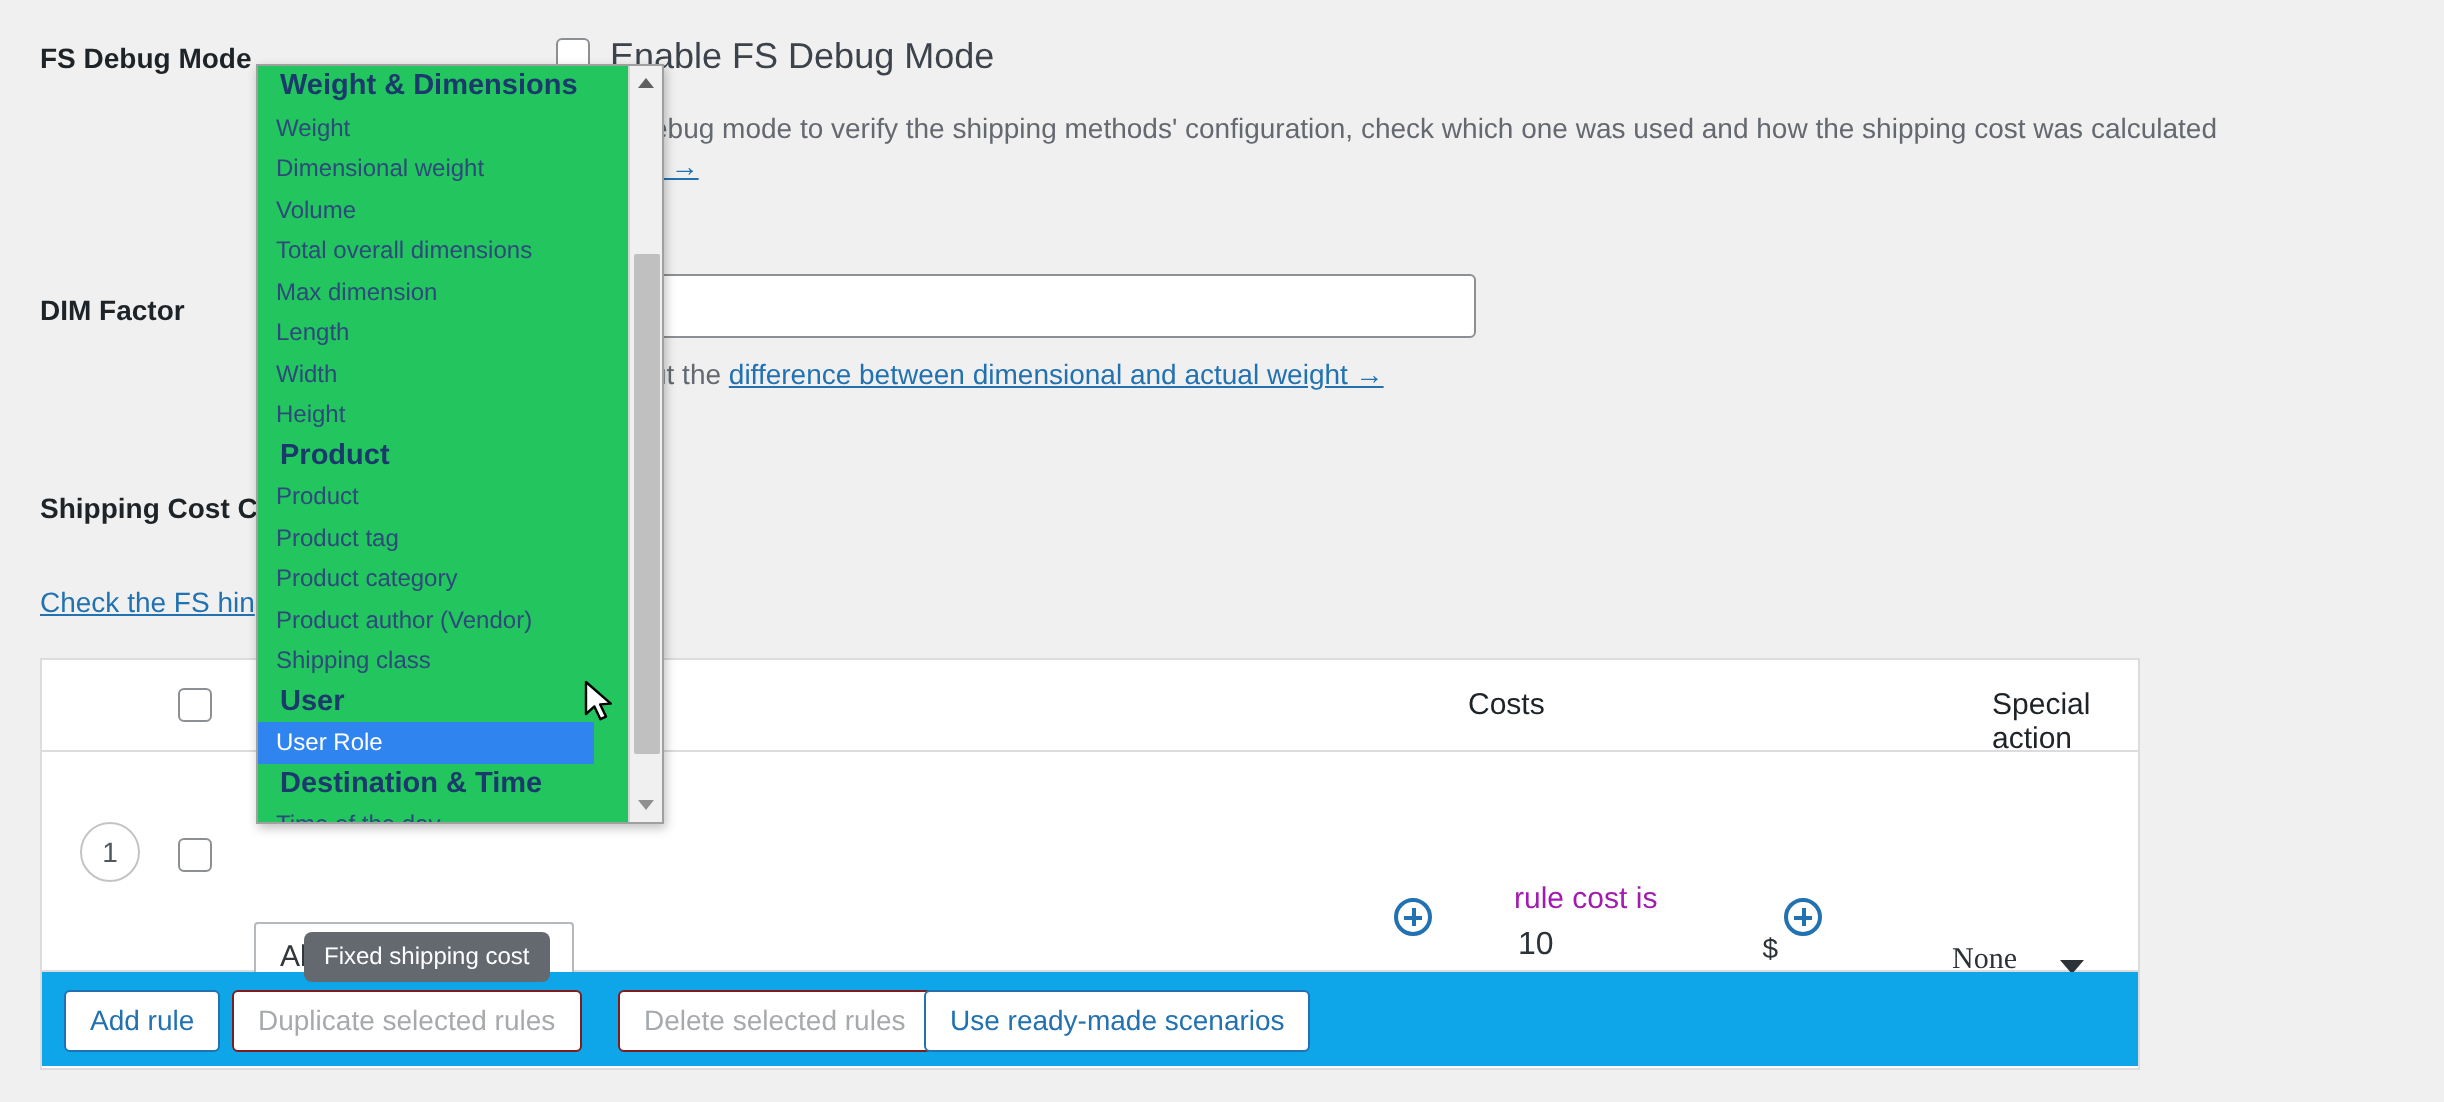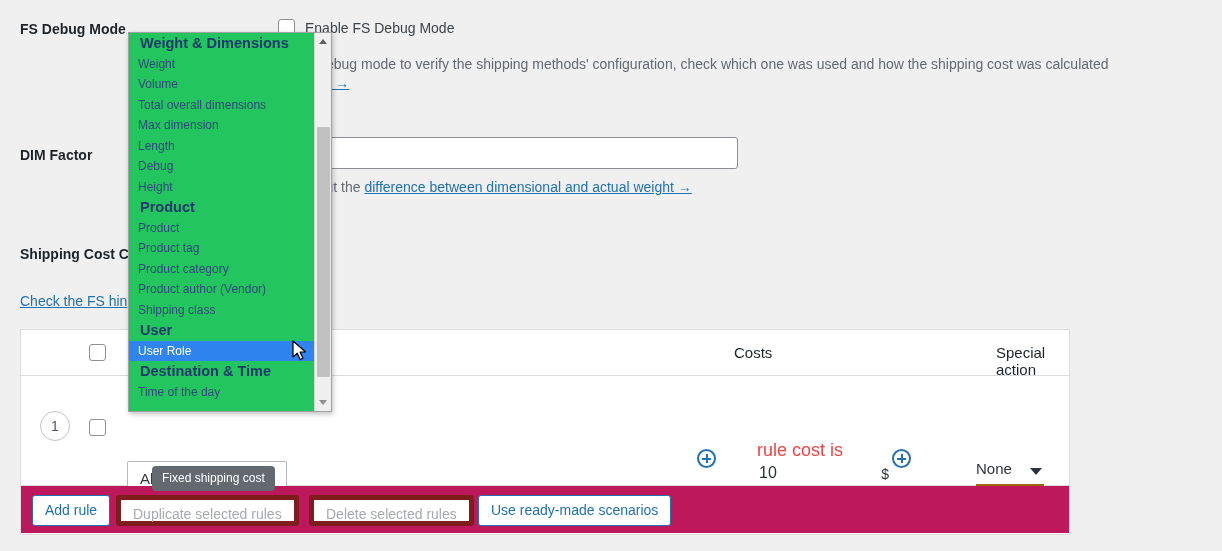--- a/index.html
+++ b/index.html
@@ -40,21 +40,21 @@
     width: 17px; height: 17px;
     border: 1px solid #8c8f94;
     background: #fff;
     border-radius: 3px;
     display: inline-block;
     vertical-align: middle;
   }
   #debug-cb { position: absolute; left: 258px; top: 1px; }
   #debug-cb-label {
     position: absolute; left: 285px; top: 1px;
-    color: #3c434a; font-size: 14px; line-height: 18px;
+    color: #3c434a; font-size: 18px; line-height: 18px;
   }
   #debug-desc { position: absolute; left: 285px; top: 36px; width: 930px; }
   #debug-desc-line2 { position: absolute; left: 285px; top: 57px; }
 
   
   #dim-row { left: 20px; top: 144px; width: 1190px; }
   #dim-row .field-label { position: absolute; left: 0; top: 2px; width: 240px; }
   #dim-input {
     position: absolute; left: 258px; top: -7px;
     width: 460px; height: 32px;
@@ -143,76 +143,77 @@
     content: "";
     position: absolute;
     background: #2271b1;
   }
   .plus-icon::before { left: 3px; top: 6.5px; width: 9px; height: 2px; }
   .plus-icon::after  { top: 3px; left: 6.5px; height: 9px; width: 2px; }
   #plus-cond { left: 676px; top: 73px; }
   #plus-cost { left: 871px; top: 73px; }
 
   #cost-group { position: absolute; left: 736px; top: 66px; width: 132px; }
-  #cost-caption { font-size: 18px; color: #ef4444; line-height: 16px; }
+  #cost-caption { font-size: 15px; color: #a21caf; line-height: 16px; }
   #cost-line {
     position: relative;
     margin-top: 3px;
     height: 30px;
     border-bottom: 1px solid #8c8f94;
   }
   #cost-value {
     position: absolute; left: 2px; top: 3px;
     font-size: 16px; color: #2c3338;
   }
   #cost-currency {
     position: absolute; right: 0; top: 5px;
     font-size: 14px; color: #2c3338;
   }
 
   #special-group {
-    position: absolute; left: 955px; top: 84px;
+    position: absolute; left: 955px; top: 96px;
     width: 68px;
     border-bottom: 2px solid #a16207;
     height: 26px;
+    font-family: Liberation Serif, serif;
   }
   #special-text {
     position: absolute; left: 0; top: 0;
     font-size: 15px; color: #2c3338;
   }
   #special-caret {
     position: absolute; right: 2px; top: 8px;
     width: 0; height: 0;
     border-left: 6px solid transparent;
     border-right: 6px solid transparent;
     border-top: 7px solid #2c3338;
   }
 
   #rules-footer {
     position: relative;
     height: 47px;
-    background: #be185d;
+    background: #0ea5e9;
   }
   .btn {
     position: absolute;
     top: 9px;
     height: 31px;
     line-height: 29px;
     padding: 0 12px;
     border-radius: 3px;
     font-size: 14px;
     background: #fff;
     white-space: nowrap;
   }
   .btn.primary { border: 1px solid #2271b1; color: #2271b1; }
-  .btn.disabled { border: 5px solid #7f1d1d; color: #a7aaad; }
+  .btn.disabled { border: 1px solid #7f1d1d; color: #a7aaad; }
   #btn-add { left: 11px; }
   #btn-dup { left: 95px; }
   #btn-del { left: 288px; }
-  #btn-scen { left: 457px; }
+  #btn-scen { left: 441px; }
 
   
   #tooltip {
     position: absolute;
     left: 152px; top: 466px;
     background: #646970;
     color: #fff;
     font-size: 12px;
     padding: 5px 10px;
     border-radius: 4px;
@@ -247,21 +248,21 @@
   .dd-item {
     color: #2d4a7a;
     font-size: 12px;
     padding: 1px 0 1px 9px;
     line-height: 18.5px;
     white-space: nowrap;
   }
   .dd-item.selected {
     background: #2f84f0;
     color: #fff;
-    width: 186px;
+    width: 168px;
   }
   
   #dd-scroll {
     position: absolute;
     right: 0; top: 0;
     width: 17px; height: 100%;
     background: #f0f0f0;
     border-left: 1px solid #d4d4d4;
   }
   .dd-arrow {
@@ -360,25 +361,26 @@
     <div class="btn primary" id="btn-scen">Use ready-made scenarios</div>
   </div>
 </div>
 
 <div id="tooltip">Fixed shipping cost</div>
 
 <div id="dropdown">
   <div id="dd-list">
       <div class="dd-group">Weight &amp; Dimensions</div>
       <div class="dd-item">Weight</div>
+      <div class="dd-item">Dimensional weight</div>
       <div class="dd-item">Volume</div>
       <div class="dd-item">Total overall dimensions</div>
       <div class="dd-item">Max dimension</div>
       <div class="dd-item">Length</div>
-      <div class="dd-item">Debug</div>
+      <div class="dd-item">Width</div>
       <div class="dd-item">Height</div>
       <div class="dd-group">Product</div>
       <div class="dd-item">Product</div>
       <div class="dd-item">Product tag</div>
       <div class="dd-item">Product category</div>
       <div class="dd-item">Product author (Vendor)</div>
       <div class="dd-item">Shipping class</div>
       <div class="dd-group">User</div>
       <div class="dd-item selected">User Role</div>
       <div class="dd-group">Destination &amp; Time</div>

